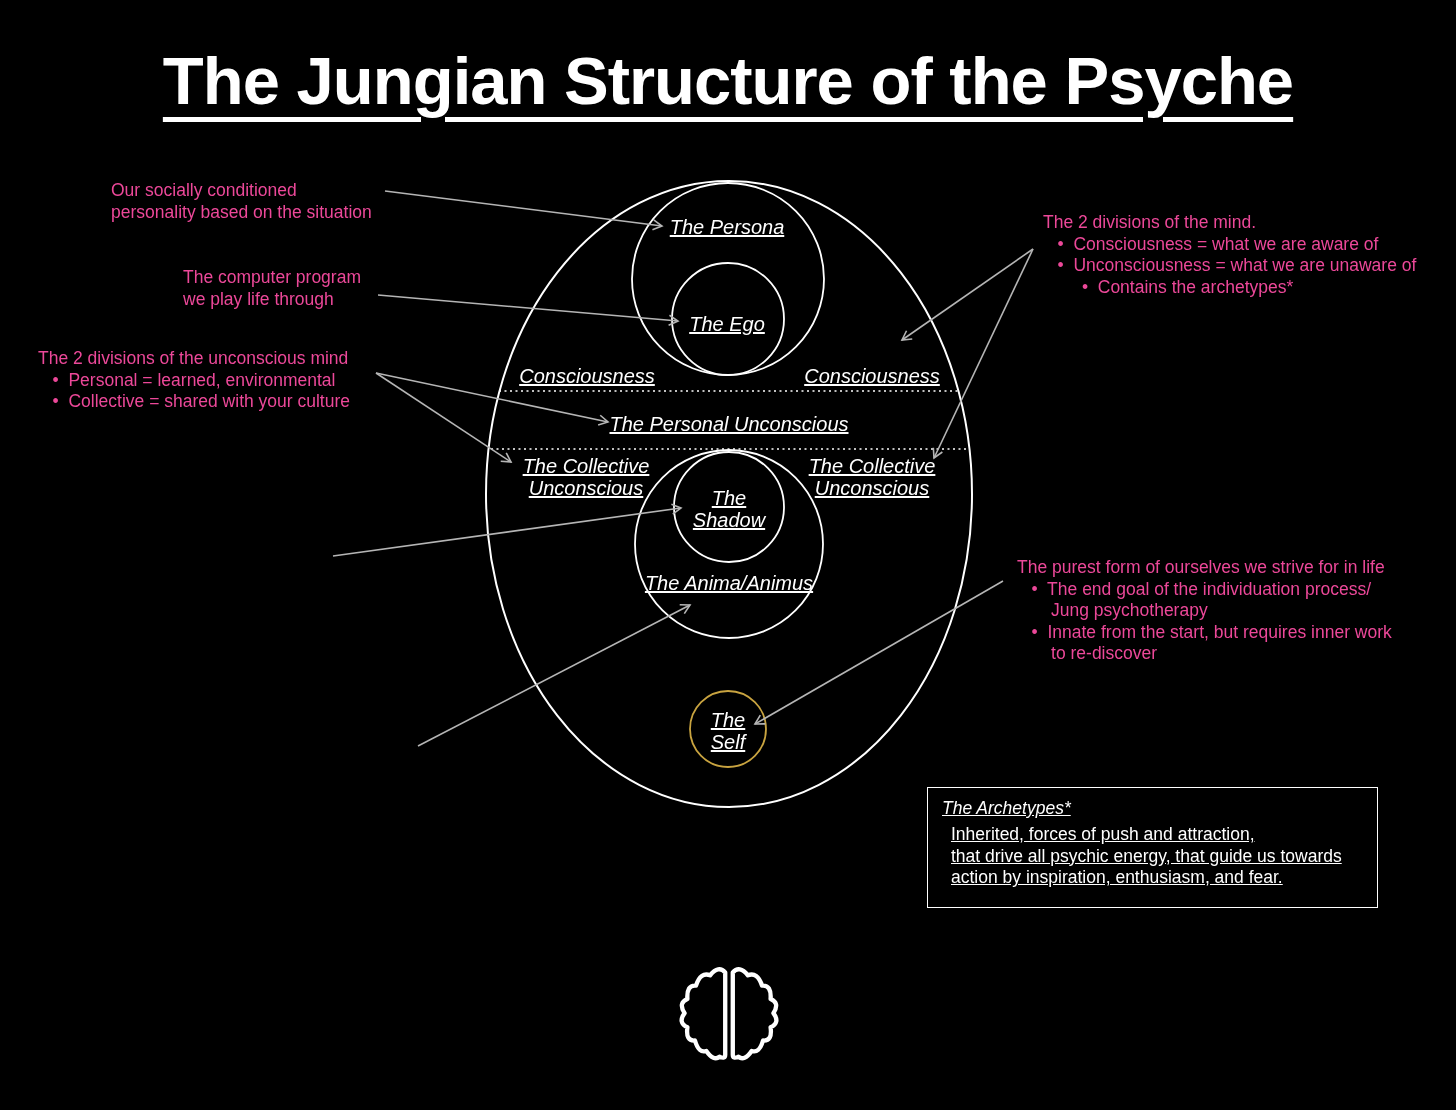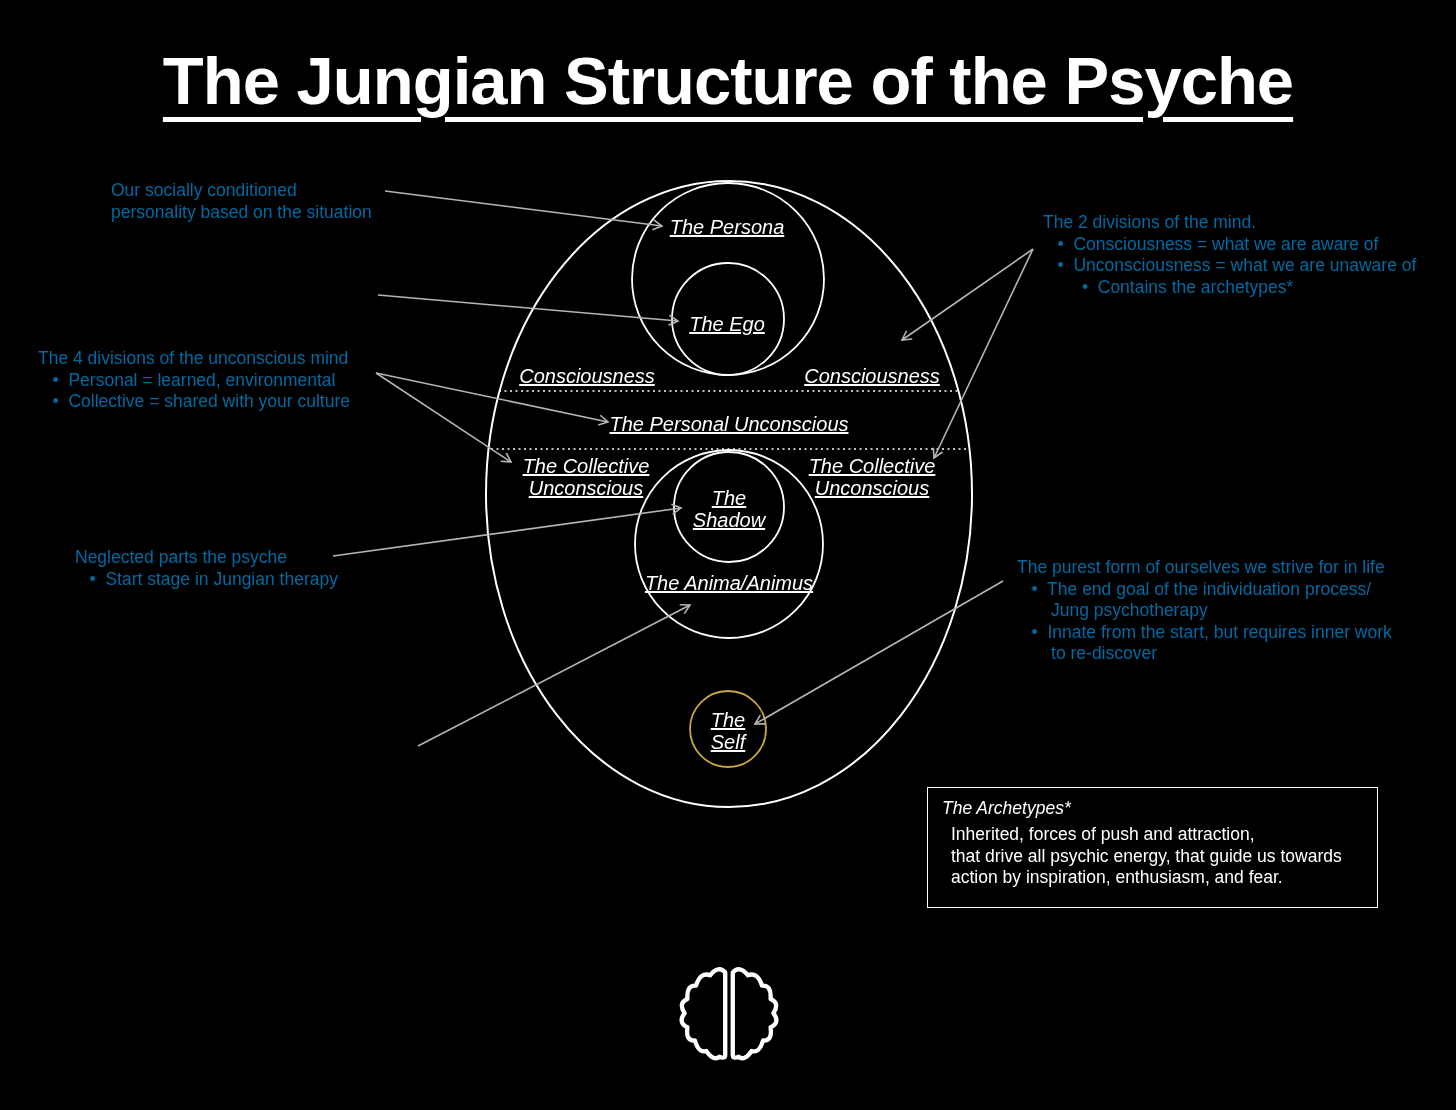--- a/index.html
+++ b/index.html
@@ -7,30 +7,30 @@
     position:relative;width:1456px;height:1110px;background:#000;overflow:hidden;
     font-family:"Liberation Sans",sans-serif;color:#fff;
   }
   #page-title{
     position:absolute;top:42px;left:0;width:100%;text-align:center;
     font-size:67px;font-weight:bold;letter-spacing:-1px;color:#ffffff;
     text-decoration:underline;text-decoration-thickness:5px;text-underline-offset:13px;
   }
   svg.overlay{position:absolute;left:0;top:0;pointer-events:none;}
   .note{
-    position:absolute;color:#0369a1;font-size:17.5px;line-height:21.6px;
+    position:absolute;color:#ec4899;font-size:17.5px;line-height:21.6px;
     white-space:pre;text-align:left;
   }
   .dlabel{
     position:absolute;color:#fff;font-size:20px;line-height:22px;font-style:italic;
     white-space:pre;text-align:center;transform:translate(-50%,-50%);text-decoration:underline;
   }
   .archbox{
     position:absolute;left:927px;top:787px;width:451px;height:121px;
-    border:1.5px solid #fff;box-sizing:border-box;padding:10px 14px 0 14px;
+    border:1.5px solid #fff;box-sizing:border-box;padding:10px 14px 0 14px;text-decoration:underline;
   }
   .archbox .bt{font-style:italic;font-size:17.5px;line-height:20px;}
   .archbox .bb{margin-top:6px;padding-left:9px;font-size:17.5px;line-height:21.6px;white-space:pre;}
   .brain{position:absolute;left:677px;top:961px;width:104px;height:108px;}
 </style>
 </head>
 <body>
 
 <div id="stage">
 
@@ -79,25 +79,25 @@
   <div class="dlabel" style="left:872px;top:477px;">The Collective
 Unconscious</div>
   <div class="dlabel" style="left:729px;top:509px;">The
 Shadow</div>
   <div class="dlabel" style="left:729px;top:583px;">The Anima/Animus</div>
   <div class="dlabel" style="left:728px;top:731px;">The
 Self</div>
 
   <div class="note" style="left:111px;top:180px;">Our socially conditioned
 personality based on the situation</div>
-  <div class="note" style="left:38px;top:348px;">The 4 divisions of the unconscious mind
+  <div class="note" style="left:183px;top:267px;">The computer program
+we play life through</div>
+  <div class="note" style="left:38px;top:348px;">The 2 divisions of the unconscious mind
    •  Personal = learned, environmental
    •  Collective = shared with your culture</div>
-  <div class="note" style="left:75px;top:547px;">Neglected parts the psyche
-   •  Start stage in Jungian therapy</div>
   <div class="note" style="left:1043px;top:212px;">The 2 divisions of the mind.
    •  Consciousness = what we are aware of
    •  Unconsciousness = what we are unaware of
         •  Contains the archetypes*</div>
   <div class="note" style="left:1017px;top:557px;">The purest form of ourselves we strive for in life
    •  The end goal of the individuation process/
        Jung psychotherapy
    •  Innate from the start, but requires inner work
        to re-discover</div>
 

